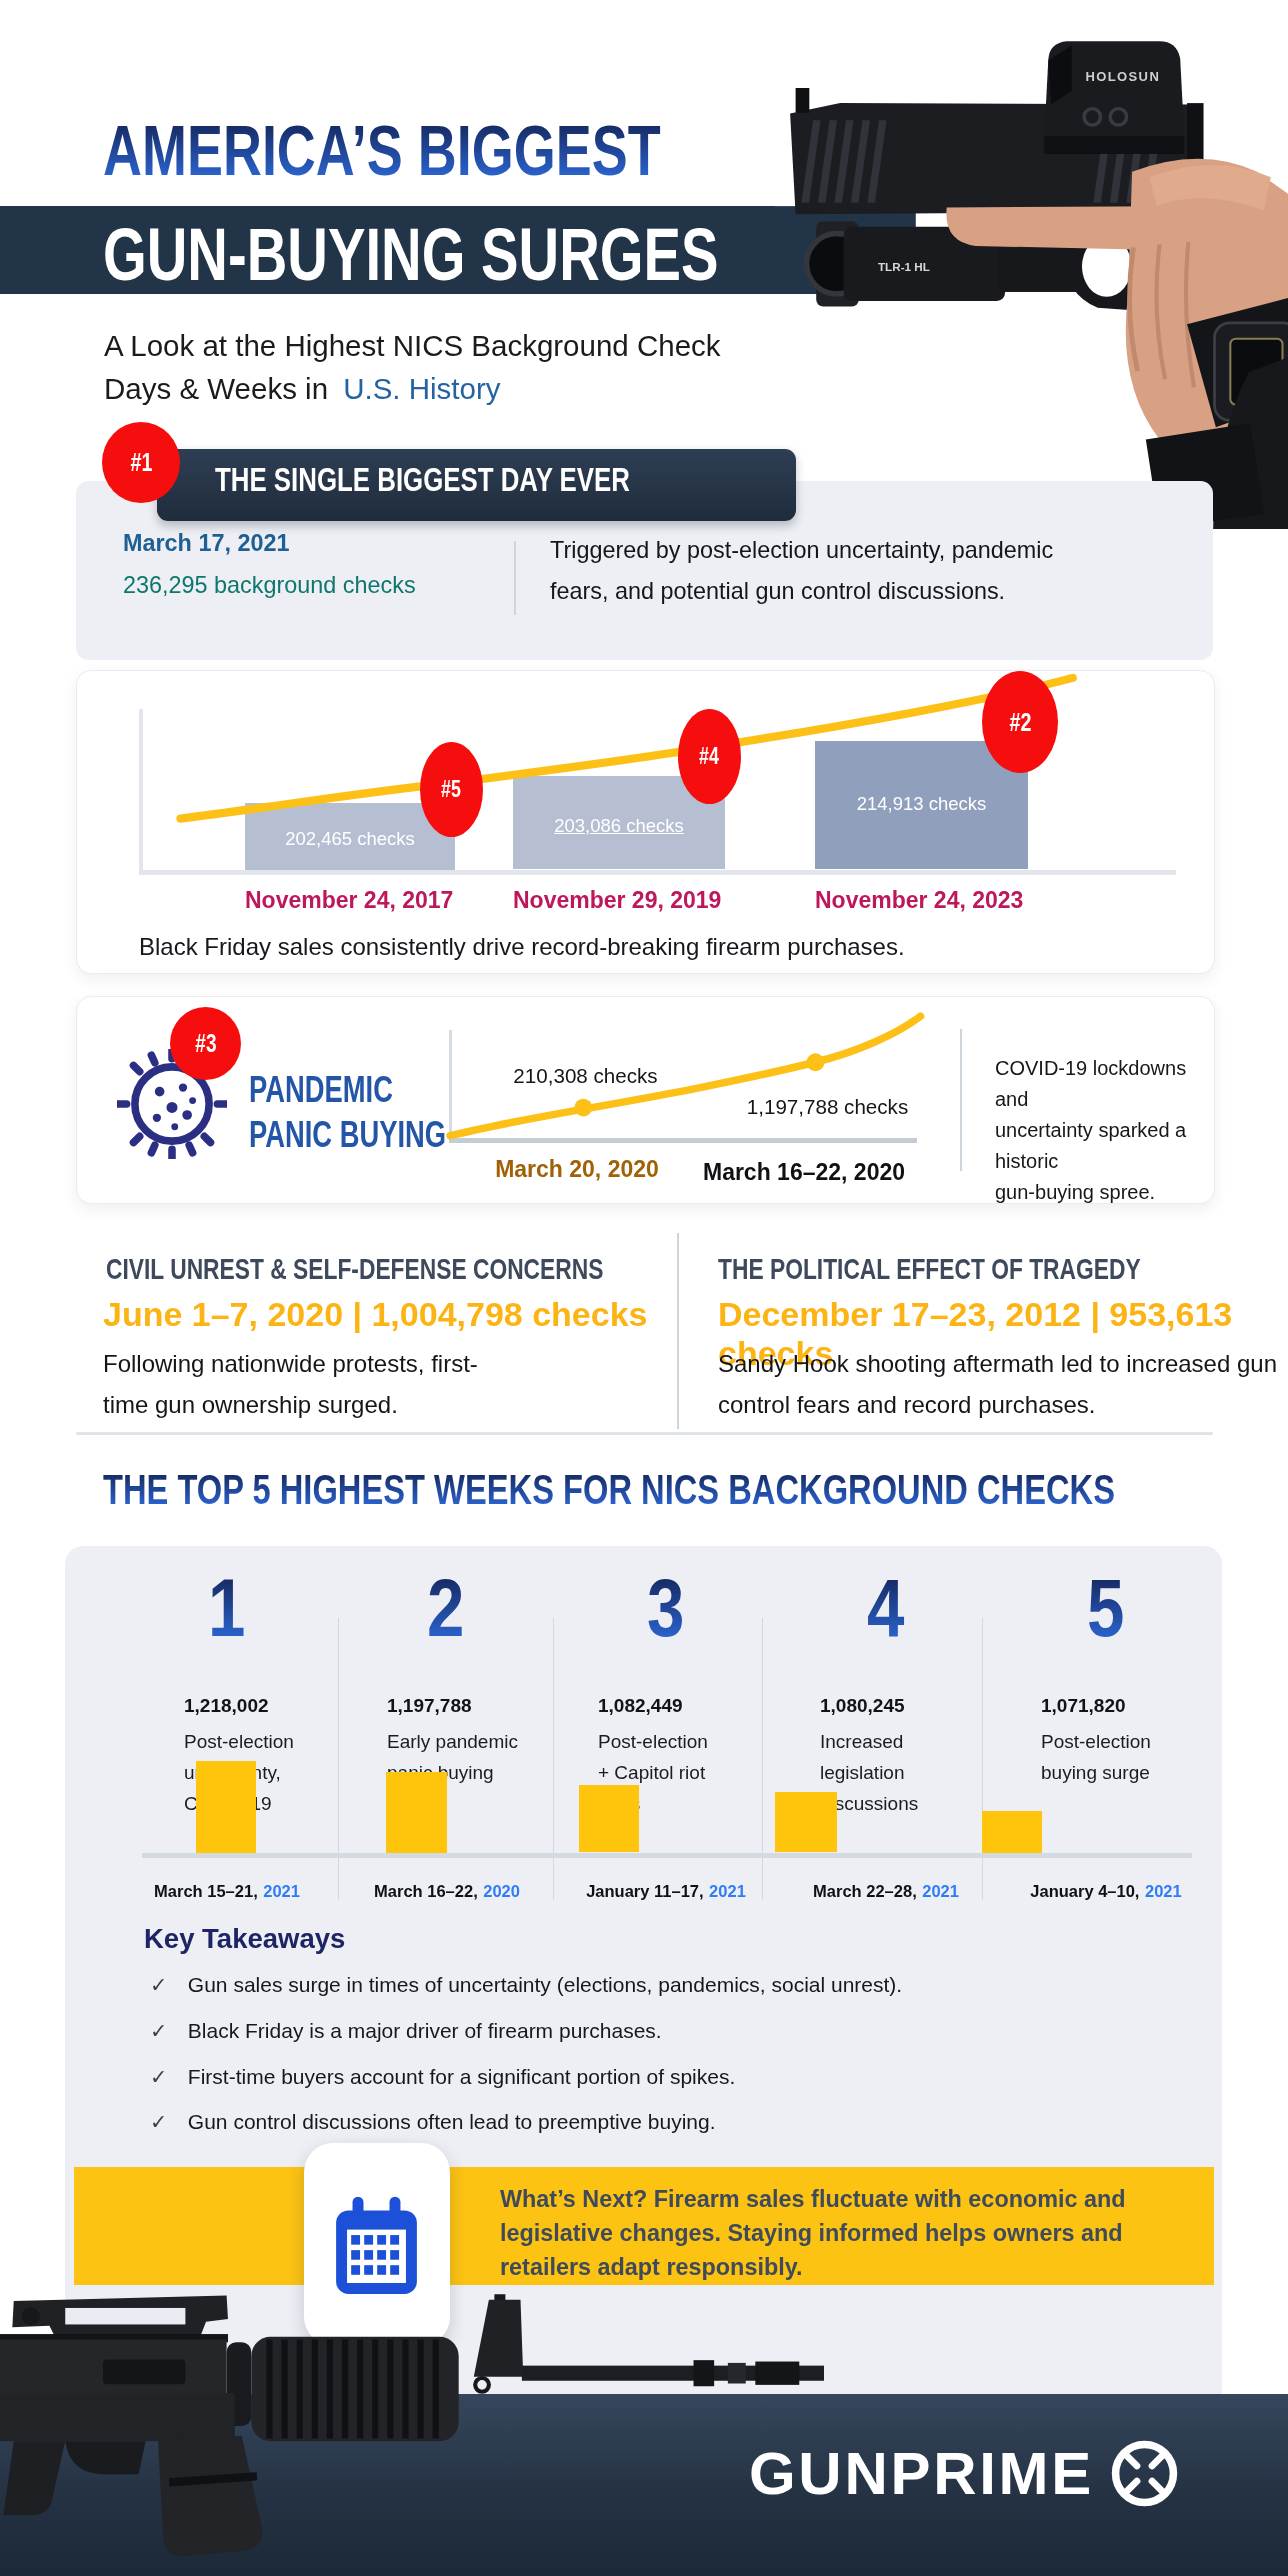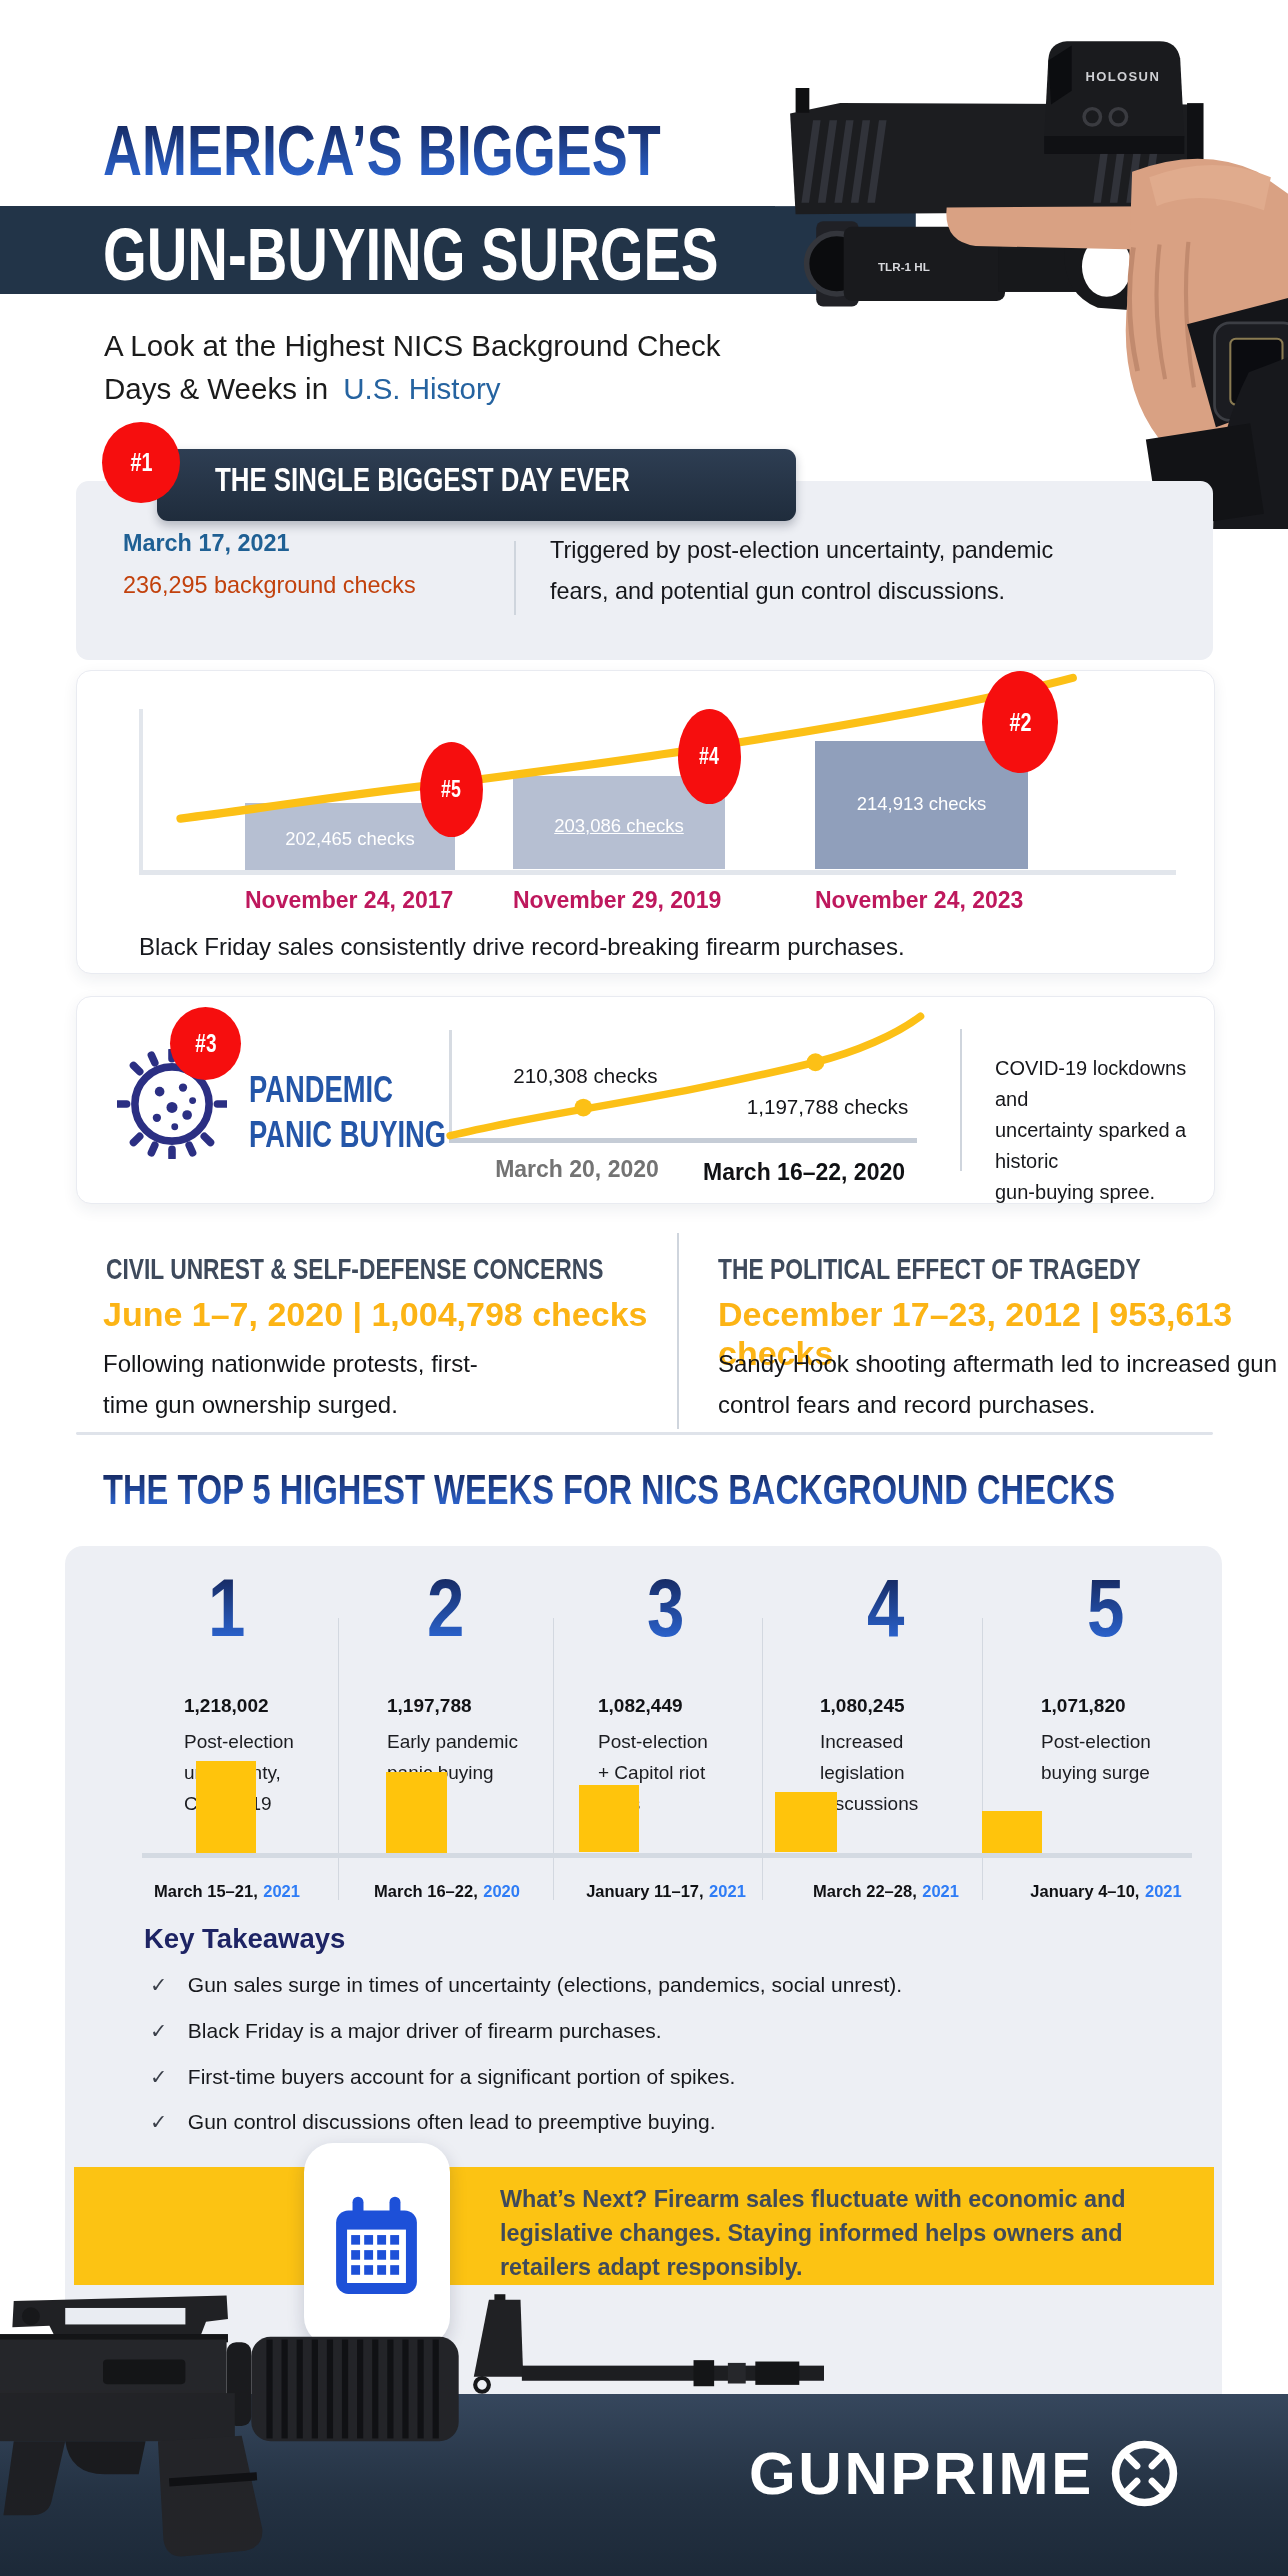--- a/index.html
+++ b/index.html
@@ -107,21 +107,21 @@
     <span class="cond">#1</span>
   </div>
   <div class="abs" style="left:157px;top:449px;width:639px;height:72px;border-radius:11px;z-index:4;
               background:linear-gradient(180deg,#2e3e53,#1f2c3c);box-shadow:0 4.1px 9.6px rgba(15,25,45,.25);">
     <div style="margin-left:58px;line-height:60px;font-size:34px;font-weight:700;color:#ffffff;">
       <span class="cond">THE SINGLE BIGGEST DAY EVER</span>
     </div>
   </div>
   <div class="abs" style="left:76px;top:481px;width:1137px;height:179px;background:#edeff4;border-radius:12.4px;z-index:3;">
     <div class="abs" style="left:47px;top:49px;font-size:23.4px;font-weight:700;color:#1f6094;">March 17, 2021</div>
-    <div class="abs" style="left:47px;top:91px;font-size:23.4px;color:#c2410c;">236,295 background checks</div>
+    <div class="abs" style="left:47px;top:91px;font-size:23.4px;color:#0f766e;">236,295 background checks</div>
     <div class="abs divider-v" style="left:438px;top:60px;width:2.1px;height:74px;"></div>
     <div class="abs pre" style="left:474px;top:49px;font-size:23.4px;line-height:41px;color:#15161a;">Triggered by post-election uncertainty, pandemic
 fears, and potential gun control discussions.</div>
   </div>
 
   <div class="abs card" style="left:76px;top:670px;width:1137px;height:302px;z-index:3;">
     <div class="abs" style="left:62px;top:38px;width:4.1px;height:165px;background:#e2e6ec;"></div>
     <div class="abs" style="left:62px;top:199px;width:1037px;height:4.8px;background:#e2e6ec;"></div>
 
     <div class="abs" style="left:168px;top:132px;width:210px;height:67px;background:#b6bfd2;"></div>
@@ -191,21 +191,21 @@
 
     <div class="abs" style="left:372px;top:33px;width:2.7px;height:110px;background:#d6dbe2;"></div>
     <div class="abs" style="left:372px;top:141px;width:468px;height:4.8px;background:#c5ccd6;"></div>
     <svg class="abs" style="left:0;top:0;width:1137px;height:206px;" viewBox="0 0 1655 300">
       <path d="M543,202 C680,168 850,150 1075,95 C1135,80 1192,55 1228,28" fill="none" stroke="#fcc016" stroke-width="11" stroke-linecap="round"></path>
       <circle cx="737" cy="161" r="13" fill="#fcc016"></circle>
       <circle cx="1075" cy="95" r="13" fill="#fcc016"></circle>
     </svg>
     <div class="abs" style="left:426px;top:67px;width:165px;text-align:center;font-size:20.6px;color:#15161a;">210,308 checks</div>
     <div class="abs" style="left:658px;top:98px;width:185px;text-align:center;font-size:20.6px;color:#15161a;">1,197,788 checks</div>
-    <div class="abs" style="left:397px;top:159px;width:206px;text-align:center;font-size:23px;font-weight:700;color:#737373;">March 20, 2020</div>
+    <div class="abs" style="left:397px;top:159px;width:206px;text-align:center;font-size:23px;font-weight:700;color:#a16207;">March 20, 2020</div>
     <div class="abs" style="left:610px;top:162px;width:234px;text-align:center;font-size:23px;font-weight:700;color:#101114;">March 16–22, 2020</div>
 
     <div class="abs divider-v" style="left:883px;top:32px;width:2.1px;height:142px;"></div>
     <div class="abs pre" style="left:918px;top:56px;font-size:20px;line-height:31px;color:#17181c;">COVID-19 lockdowns and
 uncertainty sparked a historic
 gun-buying spree.</div>
   </div>
 
   <div class="abs evt-head" style="left:106px;top:1252px;">
     <span class="cond">CIVIL UNREST &amp; SELF-DEFENSE CONCERNS</span>

